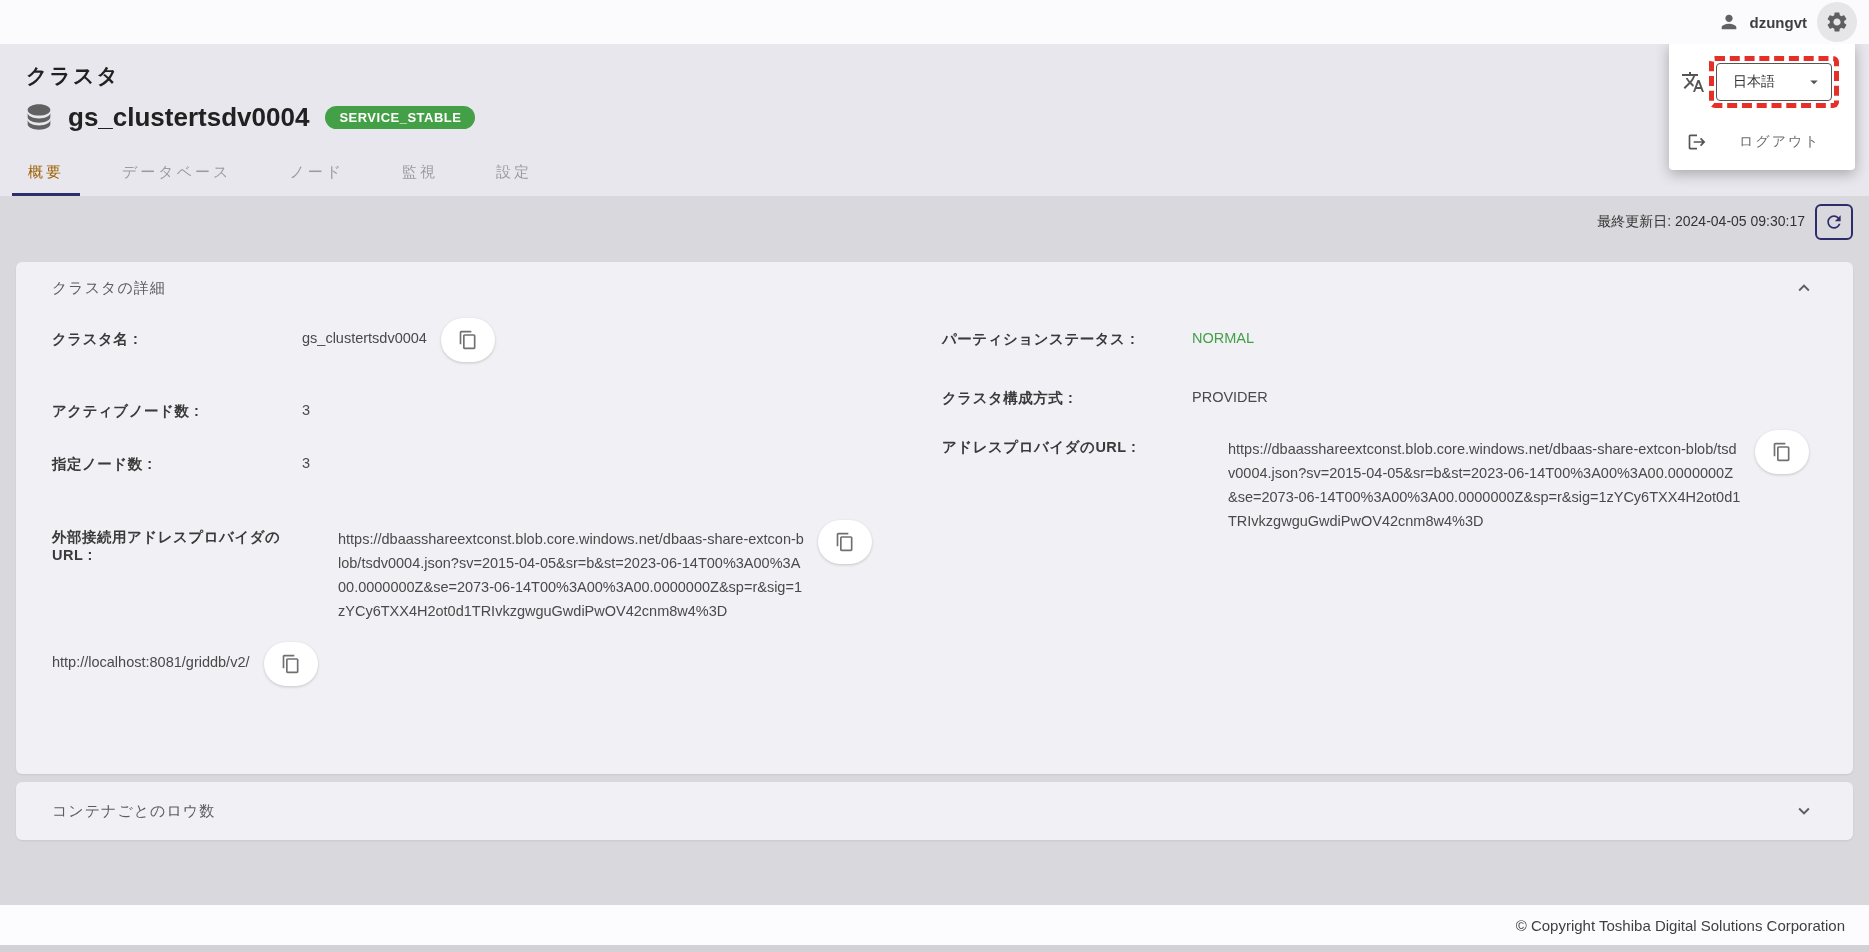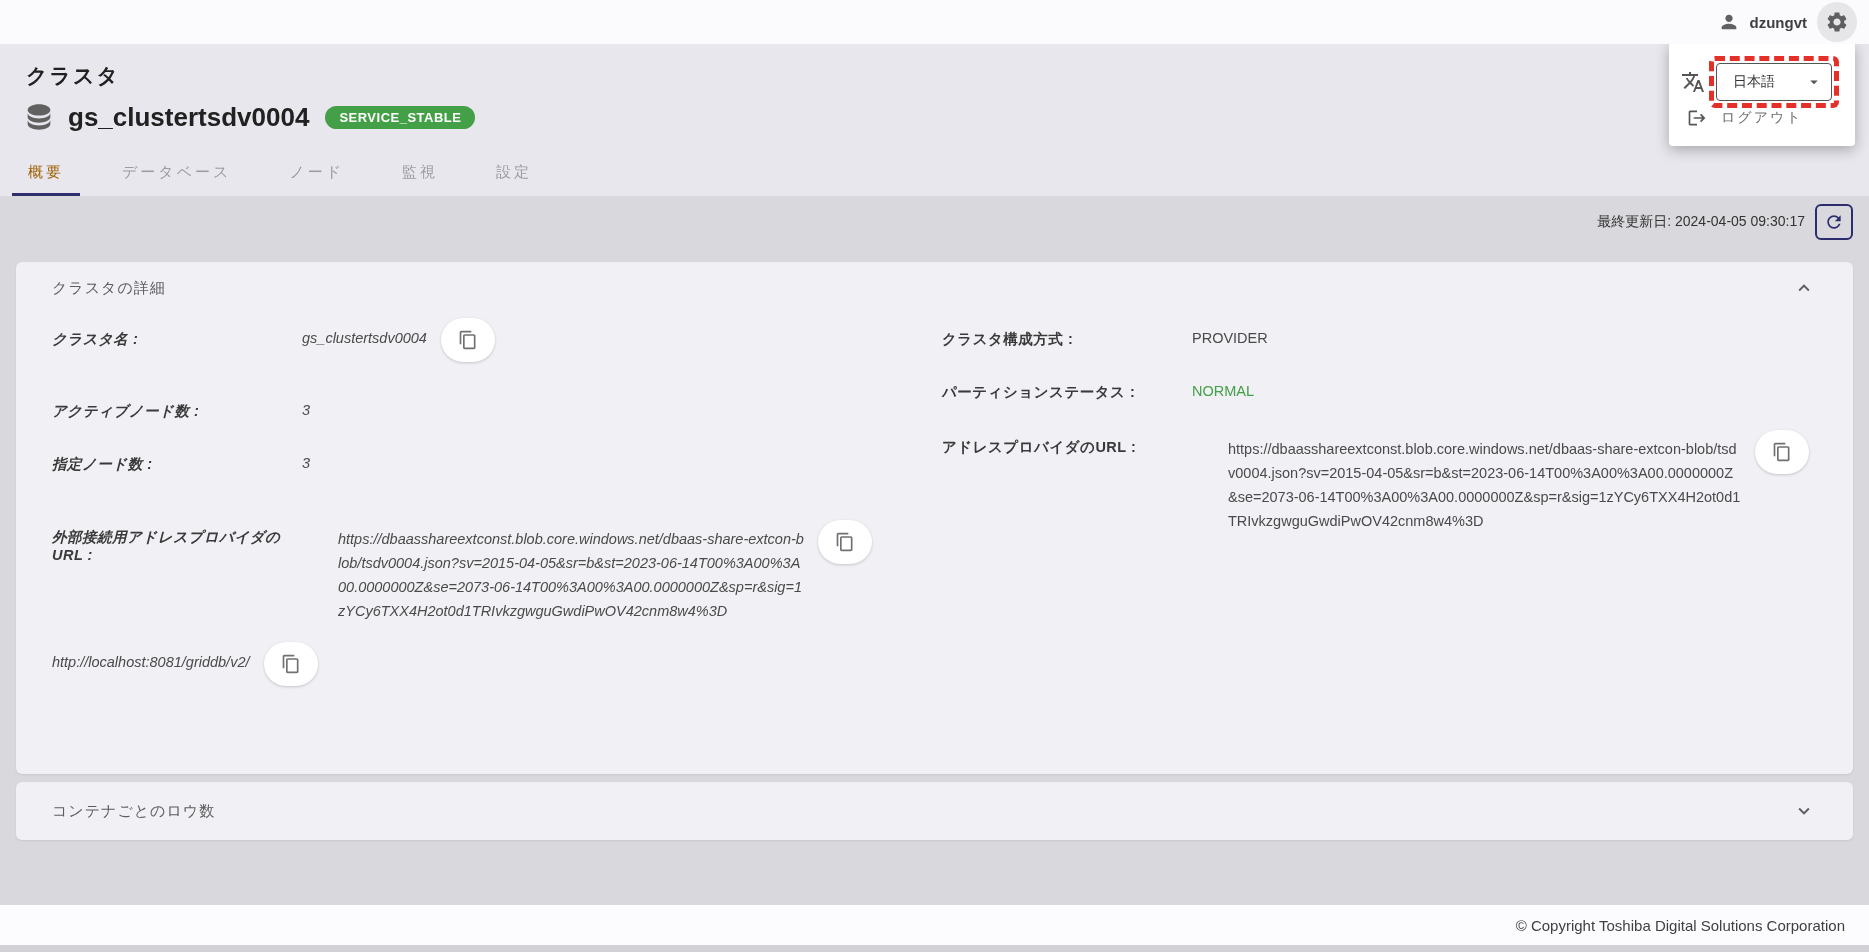--- a/index.html
+++ b/index.html
@@ -88,21 +88,21 @@
     font-size:15px; color:#5d5d5d; letter-spacing:1px;
   }
   .card-rows .card-header { height:58px; }
   .panel-chevron {
     margin-left:auto; width:22px; height:22px; color:#5d5d5d; cursor:pointer;
   }
 
   .card-body {
     display:flex; padding:12px 44px 0 36px;
   }
-  .col-left { width:890px; flex-shrink:0;font-style:italic; }
+  .col-left { width:890px; flex-shrink:0; }
   .col-right { flex:1; }
 
   .field-row { display:flex; align-items:flex-start; }
   .field-label {
     width:250px; flex-shrink:0;
     font-size:14.5px; font-weight:bold; color:#3a3a3a; letter-spacing:.5px;
     padding-top:4px; display:flex; align-items:center;
   }
   .field-value {
     font-size:14.5px; color:#4a4a4a; padding-top:4px;
@@ -162,22 +162,22 @@
   }
   .lang-select {
     width:116px; height:38px;
     border:1px solid #555; border-radius:4px; background:#fff;
     display:flex; align-items:center; justify-content:space-between;
     padding:0 8px 0 16px; cursor:pointer;
     font-size:14px; color:#333;
   }
   .lang-select svg { width:18px; height:18px; color:#555; }
   .logout-row {
-    margin-left:6px;
-    display:flex; align-items:center; gap:14px;
+    margin-top:24px; margin-left:6px;
+    display:flex; align-items:center; gap:32px;
     color:#6d6d6d; font-size:14px; letter-spacing:2px; cursor:pointer;
   }
   .logout-icon { width:20px; height:20px; color:#555; }
 </style>
 </head>
 <body>
 
 <div class="topbar">
   <svg class="person-icon" viewBox="0 0 24 24" fill="currentColor">
       <path d="M12,12c2.21,0,4-1.79,4-4s-1.79-4-4-4S8,5.79,8,8S9.79,12,12,12z M12,14c-2.67,0-8,1.34-8,4v2h16v-2C20,15.34,14.67,14,12,14z"></path>
@@ -267,30 +267,30 @@
           <button class="copy-btn">
             <svg viewBox="0 0 24 24" fill="currentColor">
                 <path d="M16,1H4C2.9,1,2,1.9,2,3v14h2V3h12V1z M19,5H8C6.9,5,6,5.9,6,7v14c0,1.1,0.9,2,2,2h11c1.1,0,2-0.9,2-2V7C21,5.9,20.1,5,19,5z M19,21H8V7h11V21z"></path>
               </svg>
           </button>
         </div>
       </div>
     </div>
 
     <div class="col-right">
+      <div class="field-row mb-m">
+        <div class="field-label">パーティションステータス :</div>
+        <div class="field-value">
+            <span class="value-green">NORMAL</span>
+          </div>
+      </div>
       <div class="field-row mb-s">
         <div class="field-label">クラスタ構成方式 :</div>
         <div class="field-value">
             <span>PROVIDER</span>
-          </div>
-      </div>
-      <div class="field-row mb-m">
-        <div class="field-label">パーティションステータス :</div>
-        <div class="field-value">
-            <span class="value-green">NORMAL</span>
           </div>
       </div>
       <div class="field-row mb-url">
         <div class="field-label" style="padding-top:0">アドレスプロバイダのURL :</div>
         <div class="field-value" style="padding-top:0">
           <span class="url-text">https://dbaasshareextconst.blob.core.windows.net/dbaas-share-extcon-blob/tsdv0004.json?sv=2015-04-05&amp;sr=b&amp;st=2023-06-14T00%3A00%3A00.0000000Z&amp;se=2073-06-14T00%3A00%3A00.0000000Z&amp;sp=r&amp;sig=1zYCy6TXX4H2ot0d1TRIvkzgwguGwdiPwOV42cnm8w4%3D</span>
           <button class="copy-btn" style="margin-top:-8px">
             <svg viewBox="0 0 24 24" fill="currentColor">
                 <path d="M16,1H4C2.9,1,2,1.9,2,3v14h2V3h12V1z M19,5H8C6.9,5,6,5.9,6,7v14c0,1.1,0.9,2,2,2h11c1.1,0,2-0.9,2-2V7C21,5.9,20.1,5,19,5z M19,21H8V7h11V21z"></path>
               </svg>

